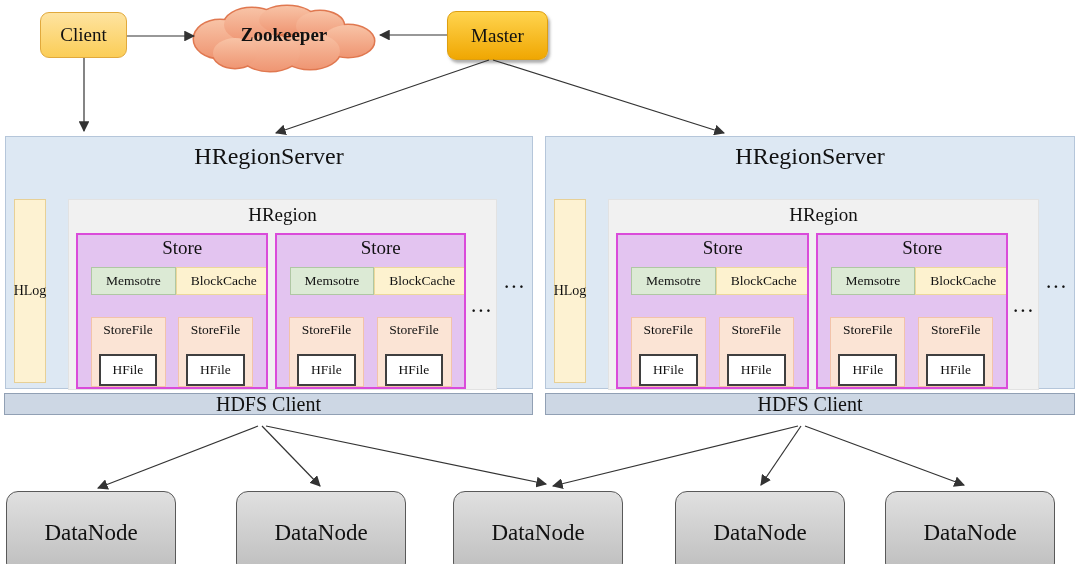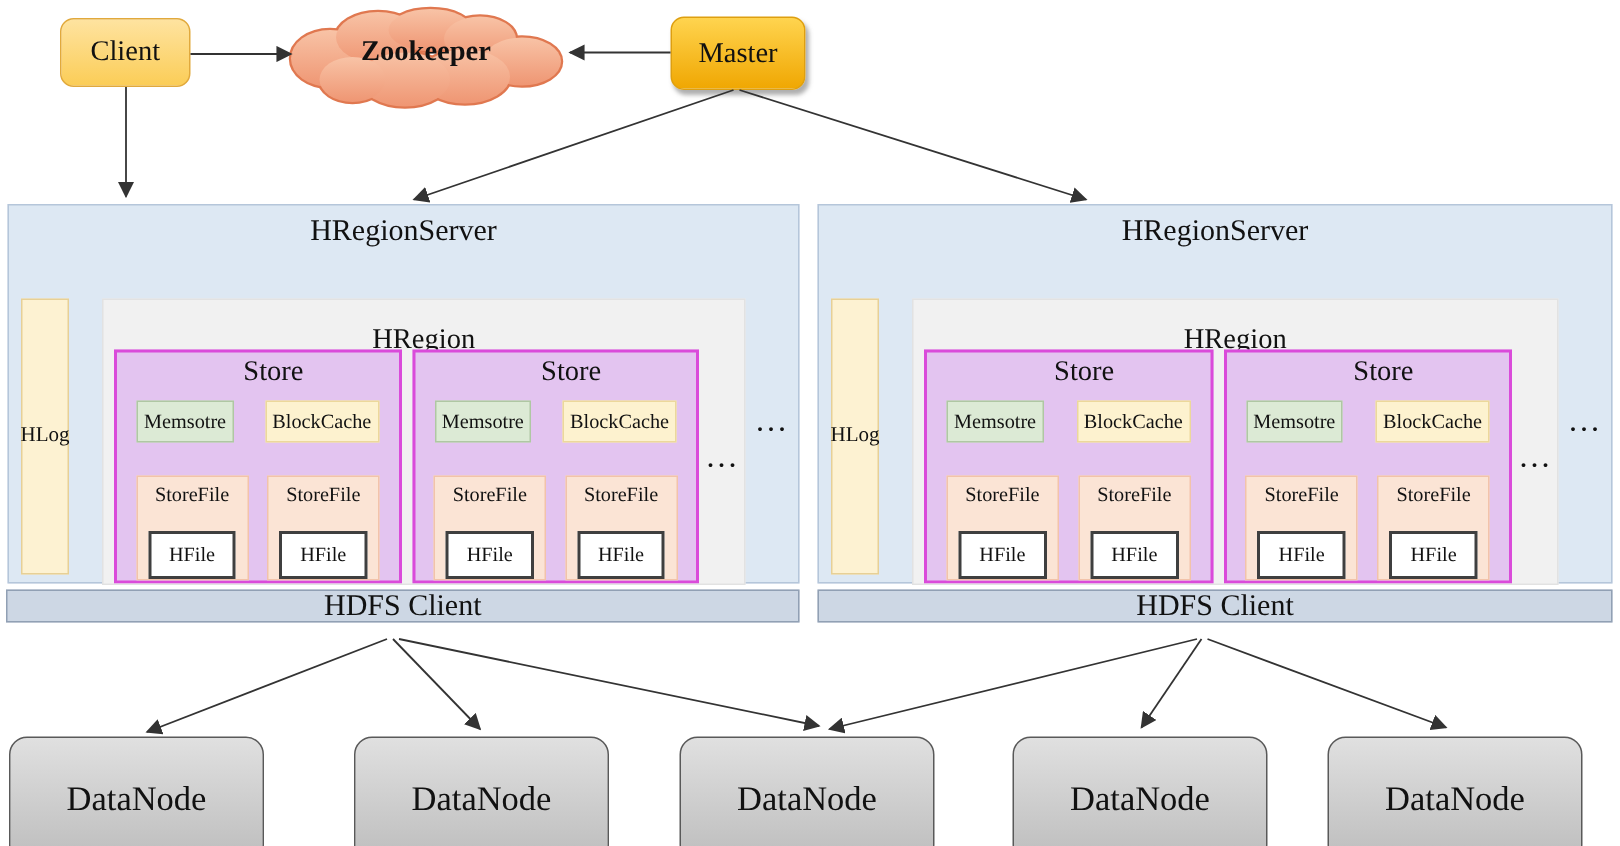--- a/index.html
+++ b/index.html
@@ -22,50 +22,50 @@
   *{margin:0;padding:0;box-sizing:border-box;}
   html,body{background:#ffffff;}
   body{font-family:"Liberation Serif","DejaVu Serif",serif;color:var(--text);}
   .canvas{position:relative;width:1080px;height:564px;background:#ffffff;overflow:hidden;}
 
   
   .node{position:absolute;display:flex;align-items:center;justify-content:center;font-size:19px;}
   .client{left:40px;top:12px;width:87px;height:46px;border-radius:9px;
     background:linear-gradient(180deg,var(--client-fill-top),var(--client-fill-bottom));
     border:1.5px solid var(--client-border);}
-  .master{left:447px;top:11px;width:90px;height:49px;border-radius:9px;
+  .master{left:447px;top:11px;width:101px;height:49px;border-radius:9px;
     background:linear-gradient(180deg,var(--master-fill-top),var(--master-fill-bottom));
     border:1px solid var(--master-border);box-shadow:2px 3px 3px rgba(110,110,110,.55);}
   .cloud-wrap{position:absolute;left:190px;top:3px;width:188px;height:72px;}
   .cloud-wrap svg{position:absolute;left:0;top:0;}
   .cloud-label{position:absolute;left:0;top:0;width:100%;height:100%;
     display:flex;align-items:center;justify-content:center;padding-bottom:8px;font-size:19px;font-weight:bold;}
 
   
   .server{position:absolute;top:136px;height:253px;background:var(--server-fill);
     border:1px solid var(--server-border);}
   .server.s1{left:5px;width:528px;}
   .server.s2{left:545px;width:530px;}
-  .server-title{position:absolute;top:6px;left:0;width:100%;text-align:center;font-size:20px;}
+  .server-title{position:absolute;top:6px;left:0;width:100%;text-align:center;font-size:24px;}
   .hlog{position:absolute;left:8px;top:62px;width:32px;height:184px;
     background:var(--hlog-fill);border:1px solid var(--hlog-border);
     display:flex;align-items:center;justify-content:center;font-size:14px;text-align:center;}
   .hregion{position:absolute;left:62px;top:62px;width:calc(100% - 97px);height:191px;
     background:var(--hregion-fill);border:1px solid var(--hregion-border);overflow:hidden;}
-  .hregion-title{position:absolute;top:16px;left:0;width:100%;text-align:center;font-size:19px;}
+  .hregion-title{position:absolute;top:4px;left:0;width:100%;text-align:center;font-size:19px;}
   .dots{position:absolute;font-size:16px;font-weight:bold;letter-spacing:2px;line-height:1;}
   .region-dots{right:3px;top:103px;}
   .server-dots{right:6px;top:142px;}
   .stores{position:absolute;left:7px;top:33px;width:calc(100% - 37px);height:calc(100% - 33px);
     display:flex;gap:7px;}
   .store{flex:1;background:var(--store-fill);border:2px solid var(--store-border);
     display:flex;flex-direction:column;overflow:hidden;}
   .store-title{text-align:center;font-size:19px;margin-top:2px;padding-left:21px;}
   .memrow{display:flex;justify-content:space-between;padding:0 13px;margin-top:8px;height:31px;}
-  .membox{display:flex;align-items:center;justify-content:center;font-size:13.5px;padding:0 4px;}
+  .membox{display:flex;align-items:center;justify-content:center;font-size:13.5px;padding:0 14px;}
   .memstore{background:var(--memstore-fill);border:1px solid var(--memstore-border);}
   .blockcache{background:var(--blockcache-fill);border:1px solid var(--blockcache-border);}
   .sfrow{display:flex;justify-content:space-evenly;margin-top:22px;flex:1;}
   .storefile{width:40%;background:var(--storefile-fill);border:1px solid var(--storefile-border);
     text-align:center;padding-top:4px;font-size:13.5px;}
   .hfile{margin:16px auto 0;width:80%;height:32px;background:var(--hfile-fill);
     border:2px solid var(--hfile-border);display:flex;align-items:center;justify-content:center;
     font-size:13.5px;}
 
   

